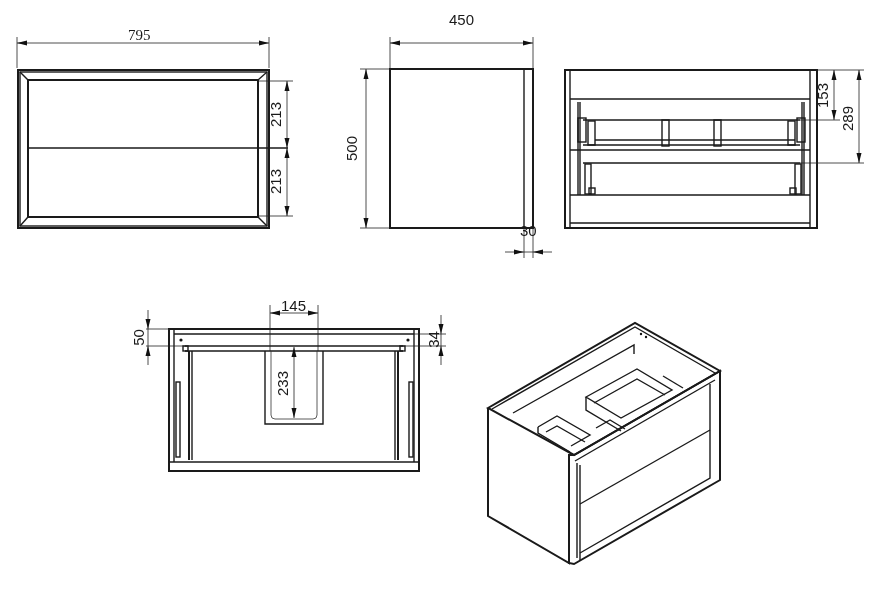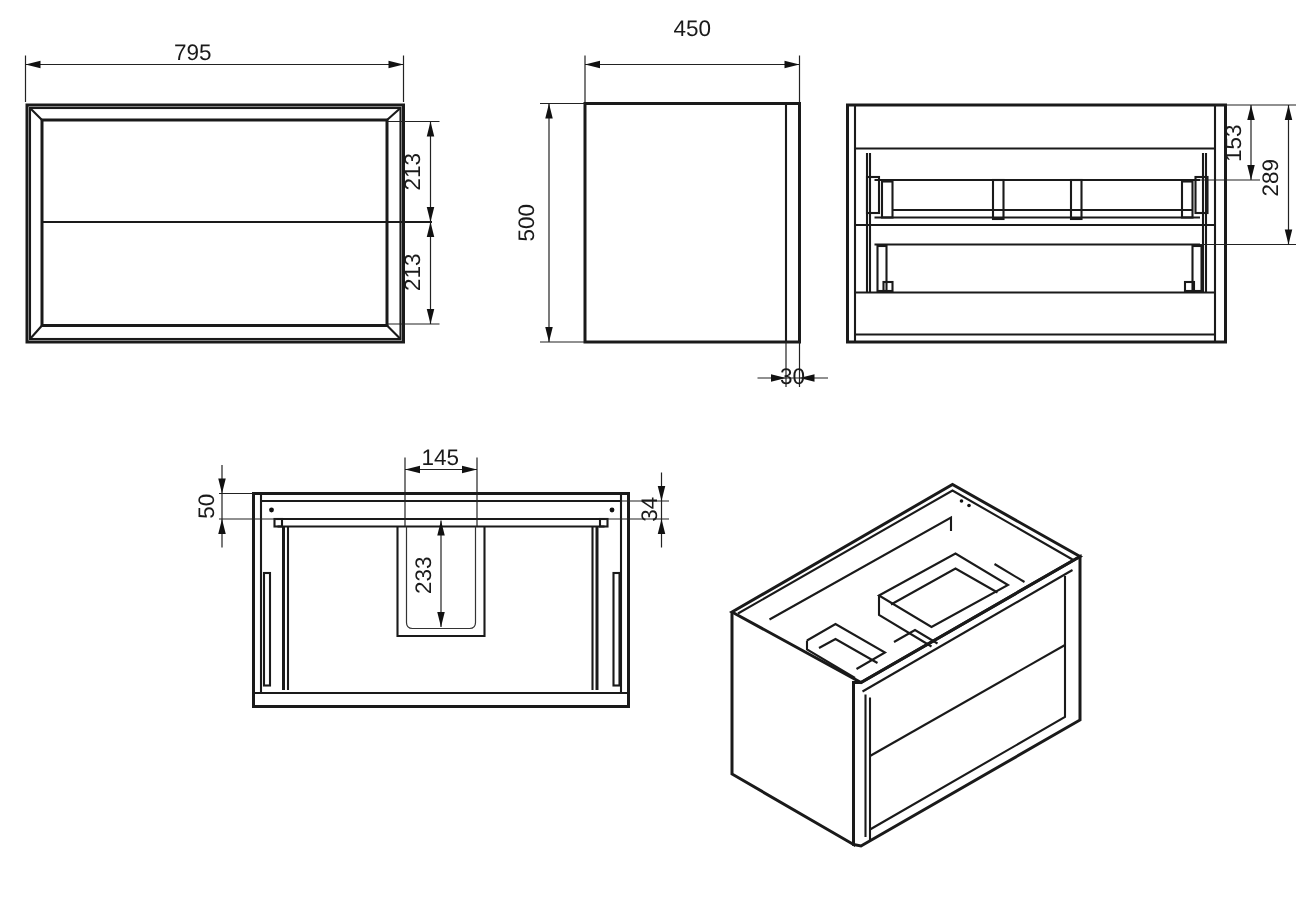--- a/index.html
+++ b/index.html
@@ -175,27 +175,27 @@
     <path class="ln" d="M586,397 L637,369 L672,390 L621,418 Z"></path>
     <path class="ln" d="M586,397 L586,410 L621,431"></path>
     <path class="ln" d="M594,403 L637,379 L665,395"></path>
     <path class="ln" d="M596,428 L610,420 L625,429"></path>
     <path class="ln" d="M663,376 L683,388"></path>
     <circle cx="641" cy="334" r="1.2" fill="#111"></circle>
     <circle cx="646" cy="337" r="1.2" fill="#111"></circle>
   </g>
 </svg>
 
-<div class="lbl" style="left:116px;top:28px;">795</div>
+<div class="lbl" style="left:128px;top:28px;font-family:Liberation Serif, serif;">795</div>
 <div class="lbl rot" style="left:263px;top:107px;">213</div>
 <div class="lbl rot" style="left:263px;top:174px;">213</div>
 
 <div class="lbl" style="left:449px;top:12px;">450</div>
 <div class="lbl rot" style="left:339px;top:141px;">500</div>
-<div class="lbl" style="left:520px;top:244px;">30</div>
+<div class="lbl" style="left:520px;top:223px;">30</div>
 
 <div class="lbl rot" style="left:810px;top:88px;">153</div>
 <div class="lbl rot" style="left:835px;top:111px;">289</div>
 
 <div class="lbl" style="left:281px;top:298px;">145</div>
 <div class="lbl rot" style="left:270px;top:376px;">233</div>
 <div class="lbl rot" style="left:130px;top:330px;">50</div>
 <div class="lbl rot" style="left:425px;top:332px;">34</div>
 
 </body></html>

